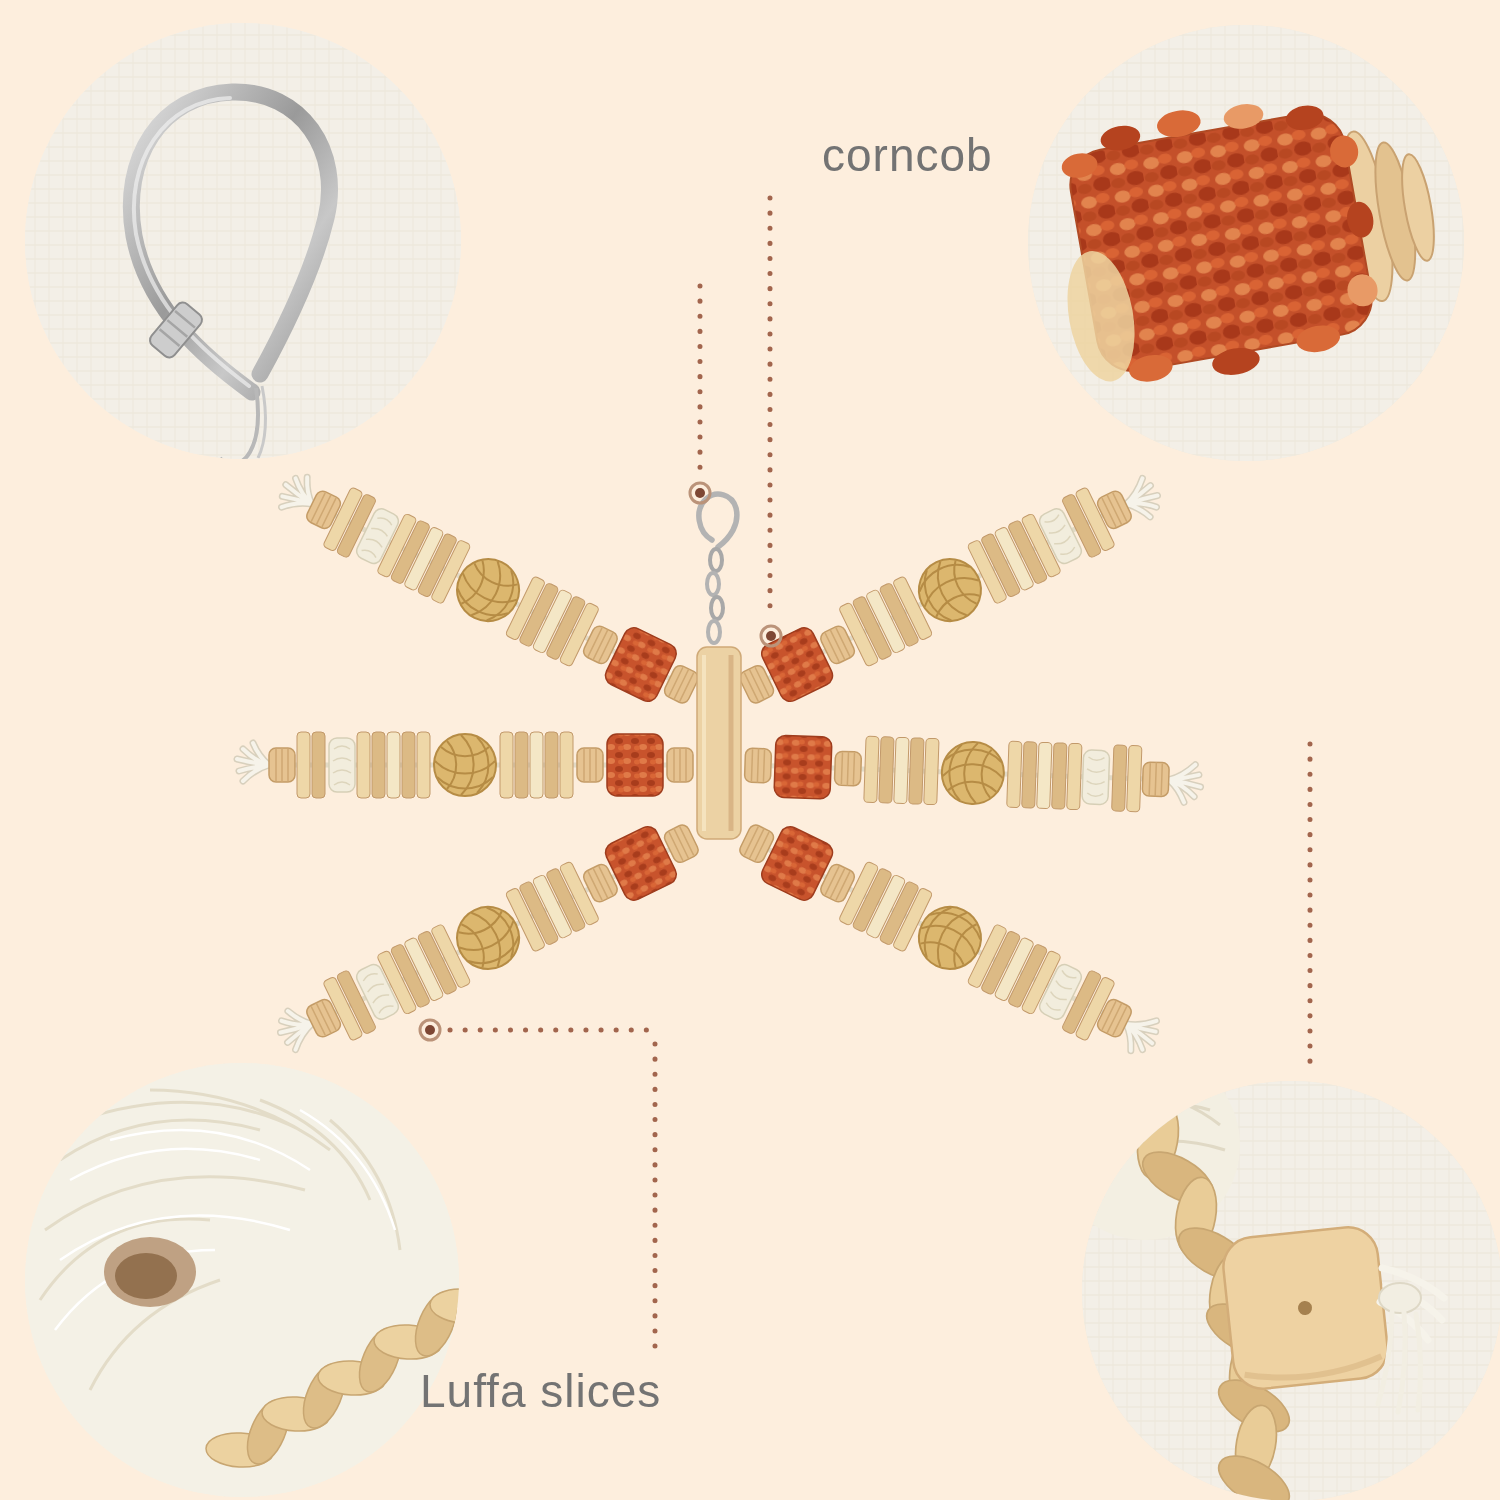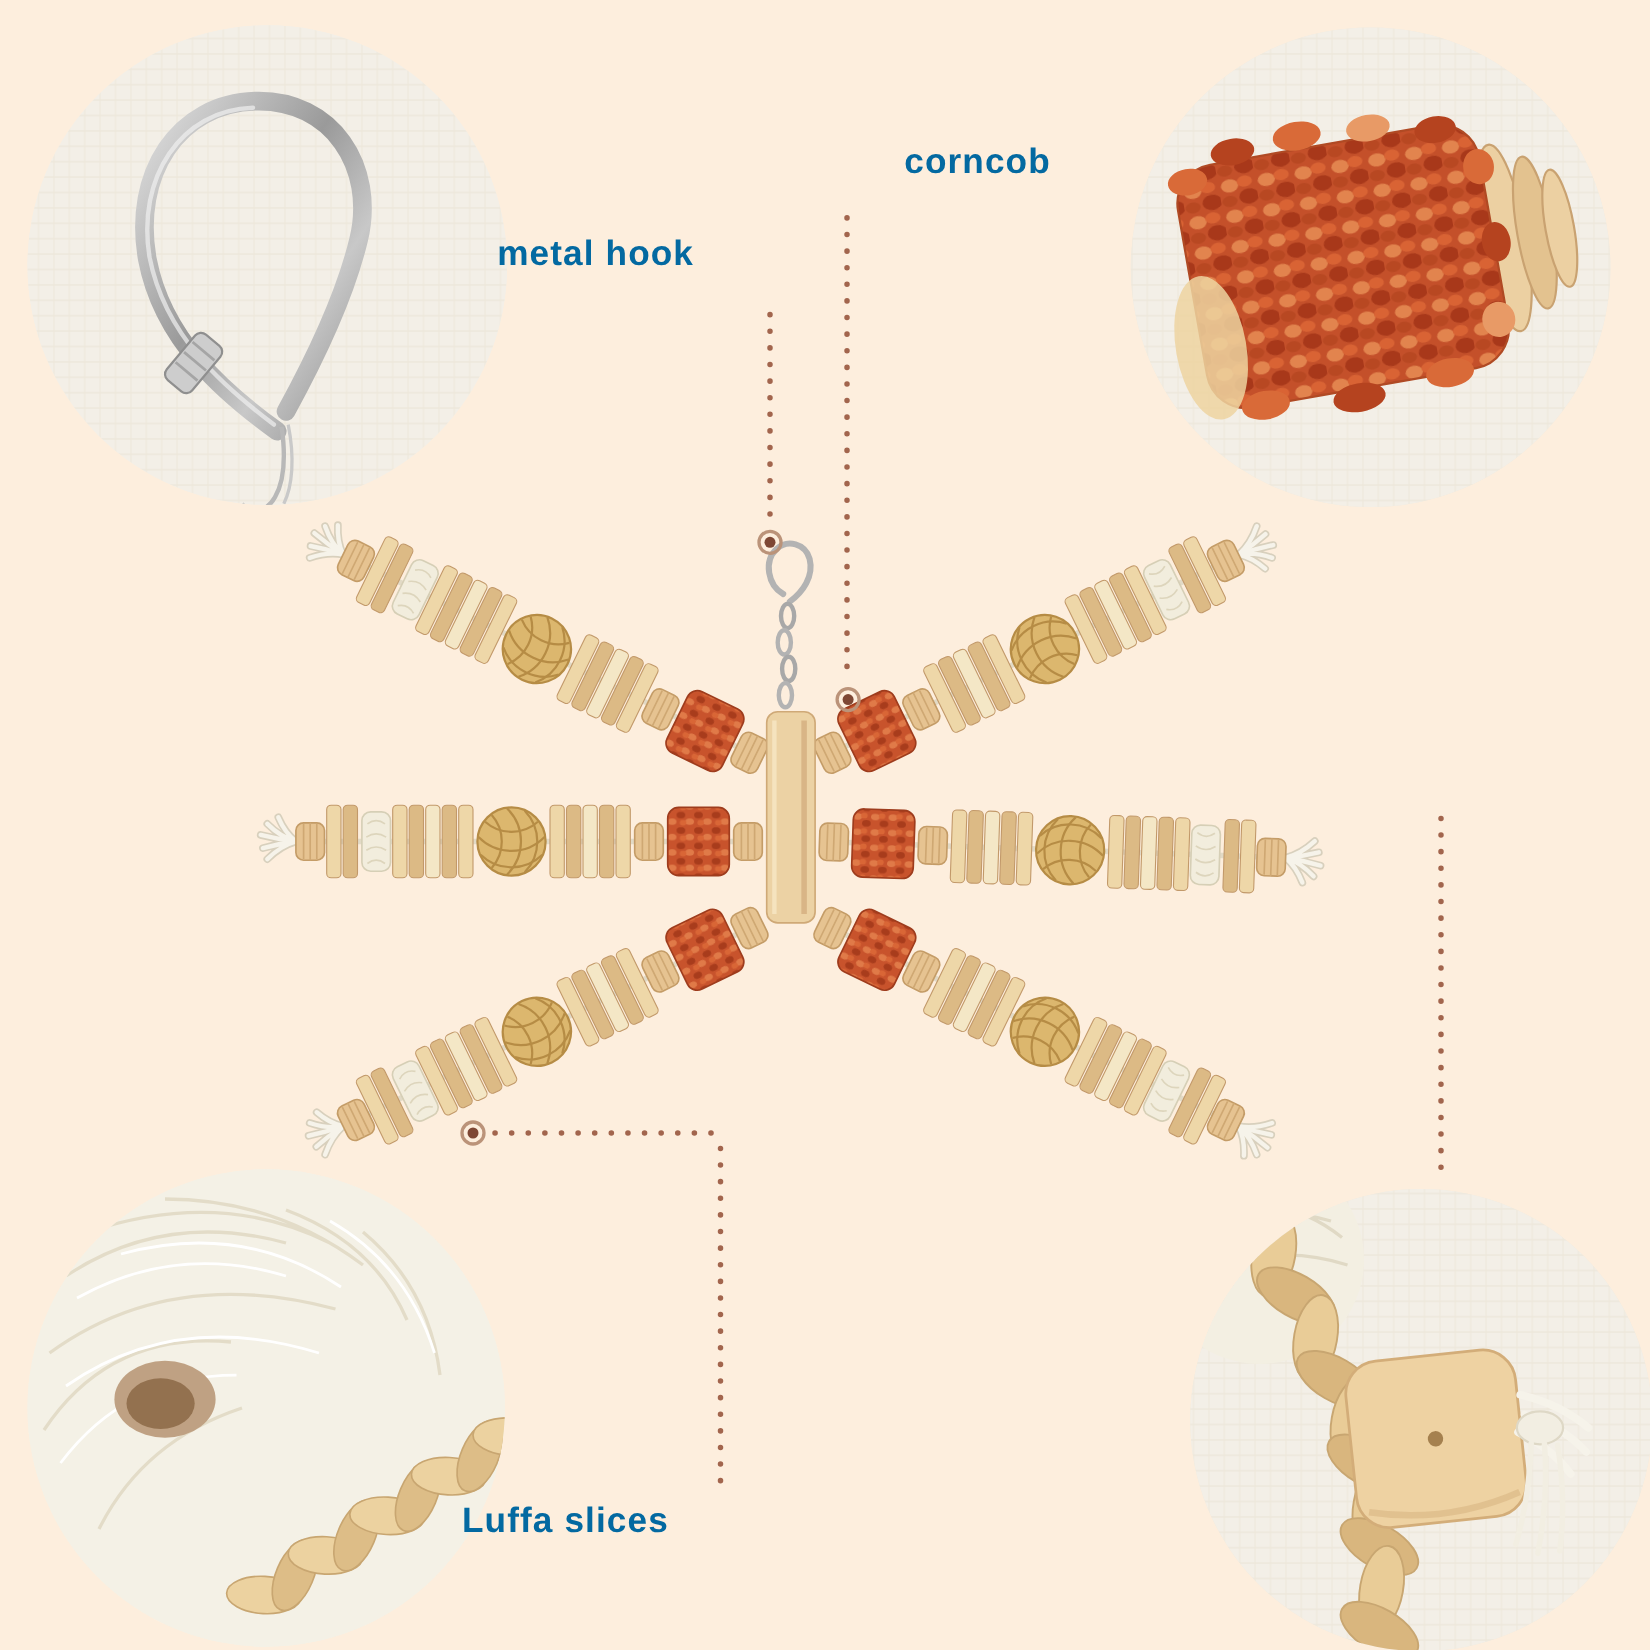--- a/index.html
+++ b/index.html
@@ -1,19 +1,19 @@
 <!DOCTYPE html>
 <html><head>
 <meta charset="utf-8">
 <style>
   html,body{margin:0;padding:0;}
   body{background:#fdeedd;font-family:"Liberation Sans", sans-serif;}
   .canvas{position:relative;width:1500px;height:1500px;background:#fdeedd;overflow:hidden;}
   .scene{position:absolute;left:0;top:0;width:1500px;height:1500px;}
-  .label{position:absolute;font-weight:700;font-size:32px;color:#0369a1;letter-spacing:1px;white-space:nowrap;}
+  .label{position:absolute;font-weight:400;font-size:46px;color:#737373;letter-spacing:1px;white-space:nowrap;}
   #label-metal-hook{left:452px;top:212px;}
   #label-corncob{left:822px;top:128px;}
   #label-wood-beads{left:1183px;top:678px;}
   #label-luffa-slices{left:420px;top:1364px;text-align:center;}
 </style>
 </head>
 <body>
 
 <div class="canvas">
 
@@ -244,17 +244,16 @@
   <g>
     <circle cx="700" cy="493" r="5" fill="#7e4734"></circle>
     <circle cx="700" cy="493" r="10" stroke="#bb9379" stroke-width="3" fill="none"></circle>
     <circle cx="771" cy="636" r="5" fill="#7e4734"></circle>
     <circle cx="771" cy="636" r="10" stroke="#bb9379" stroke-width="3" fill="none"></circle>
     <circle cx="430" cy="1030" r="5" fill="#7e4734"></circle>
     <circle cx="430" cy="1030" r="10" stroke="#bb9379" stroke-width="3" fill="none"></circle>
   </g>
 </svg>
 
-<div class="label" id="label-metal-hook">metal hook</div>
 <div class="label" id="label-corncob">corncob</div>
 <div class="label" id="label-luffa-slices">Luffa slices</div>
 
 </div>
 
 </body></html>

